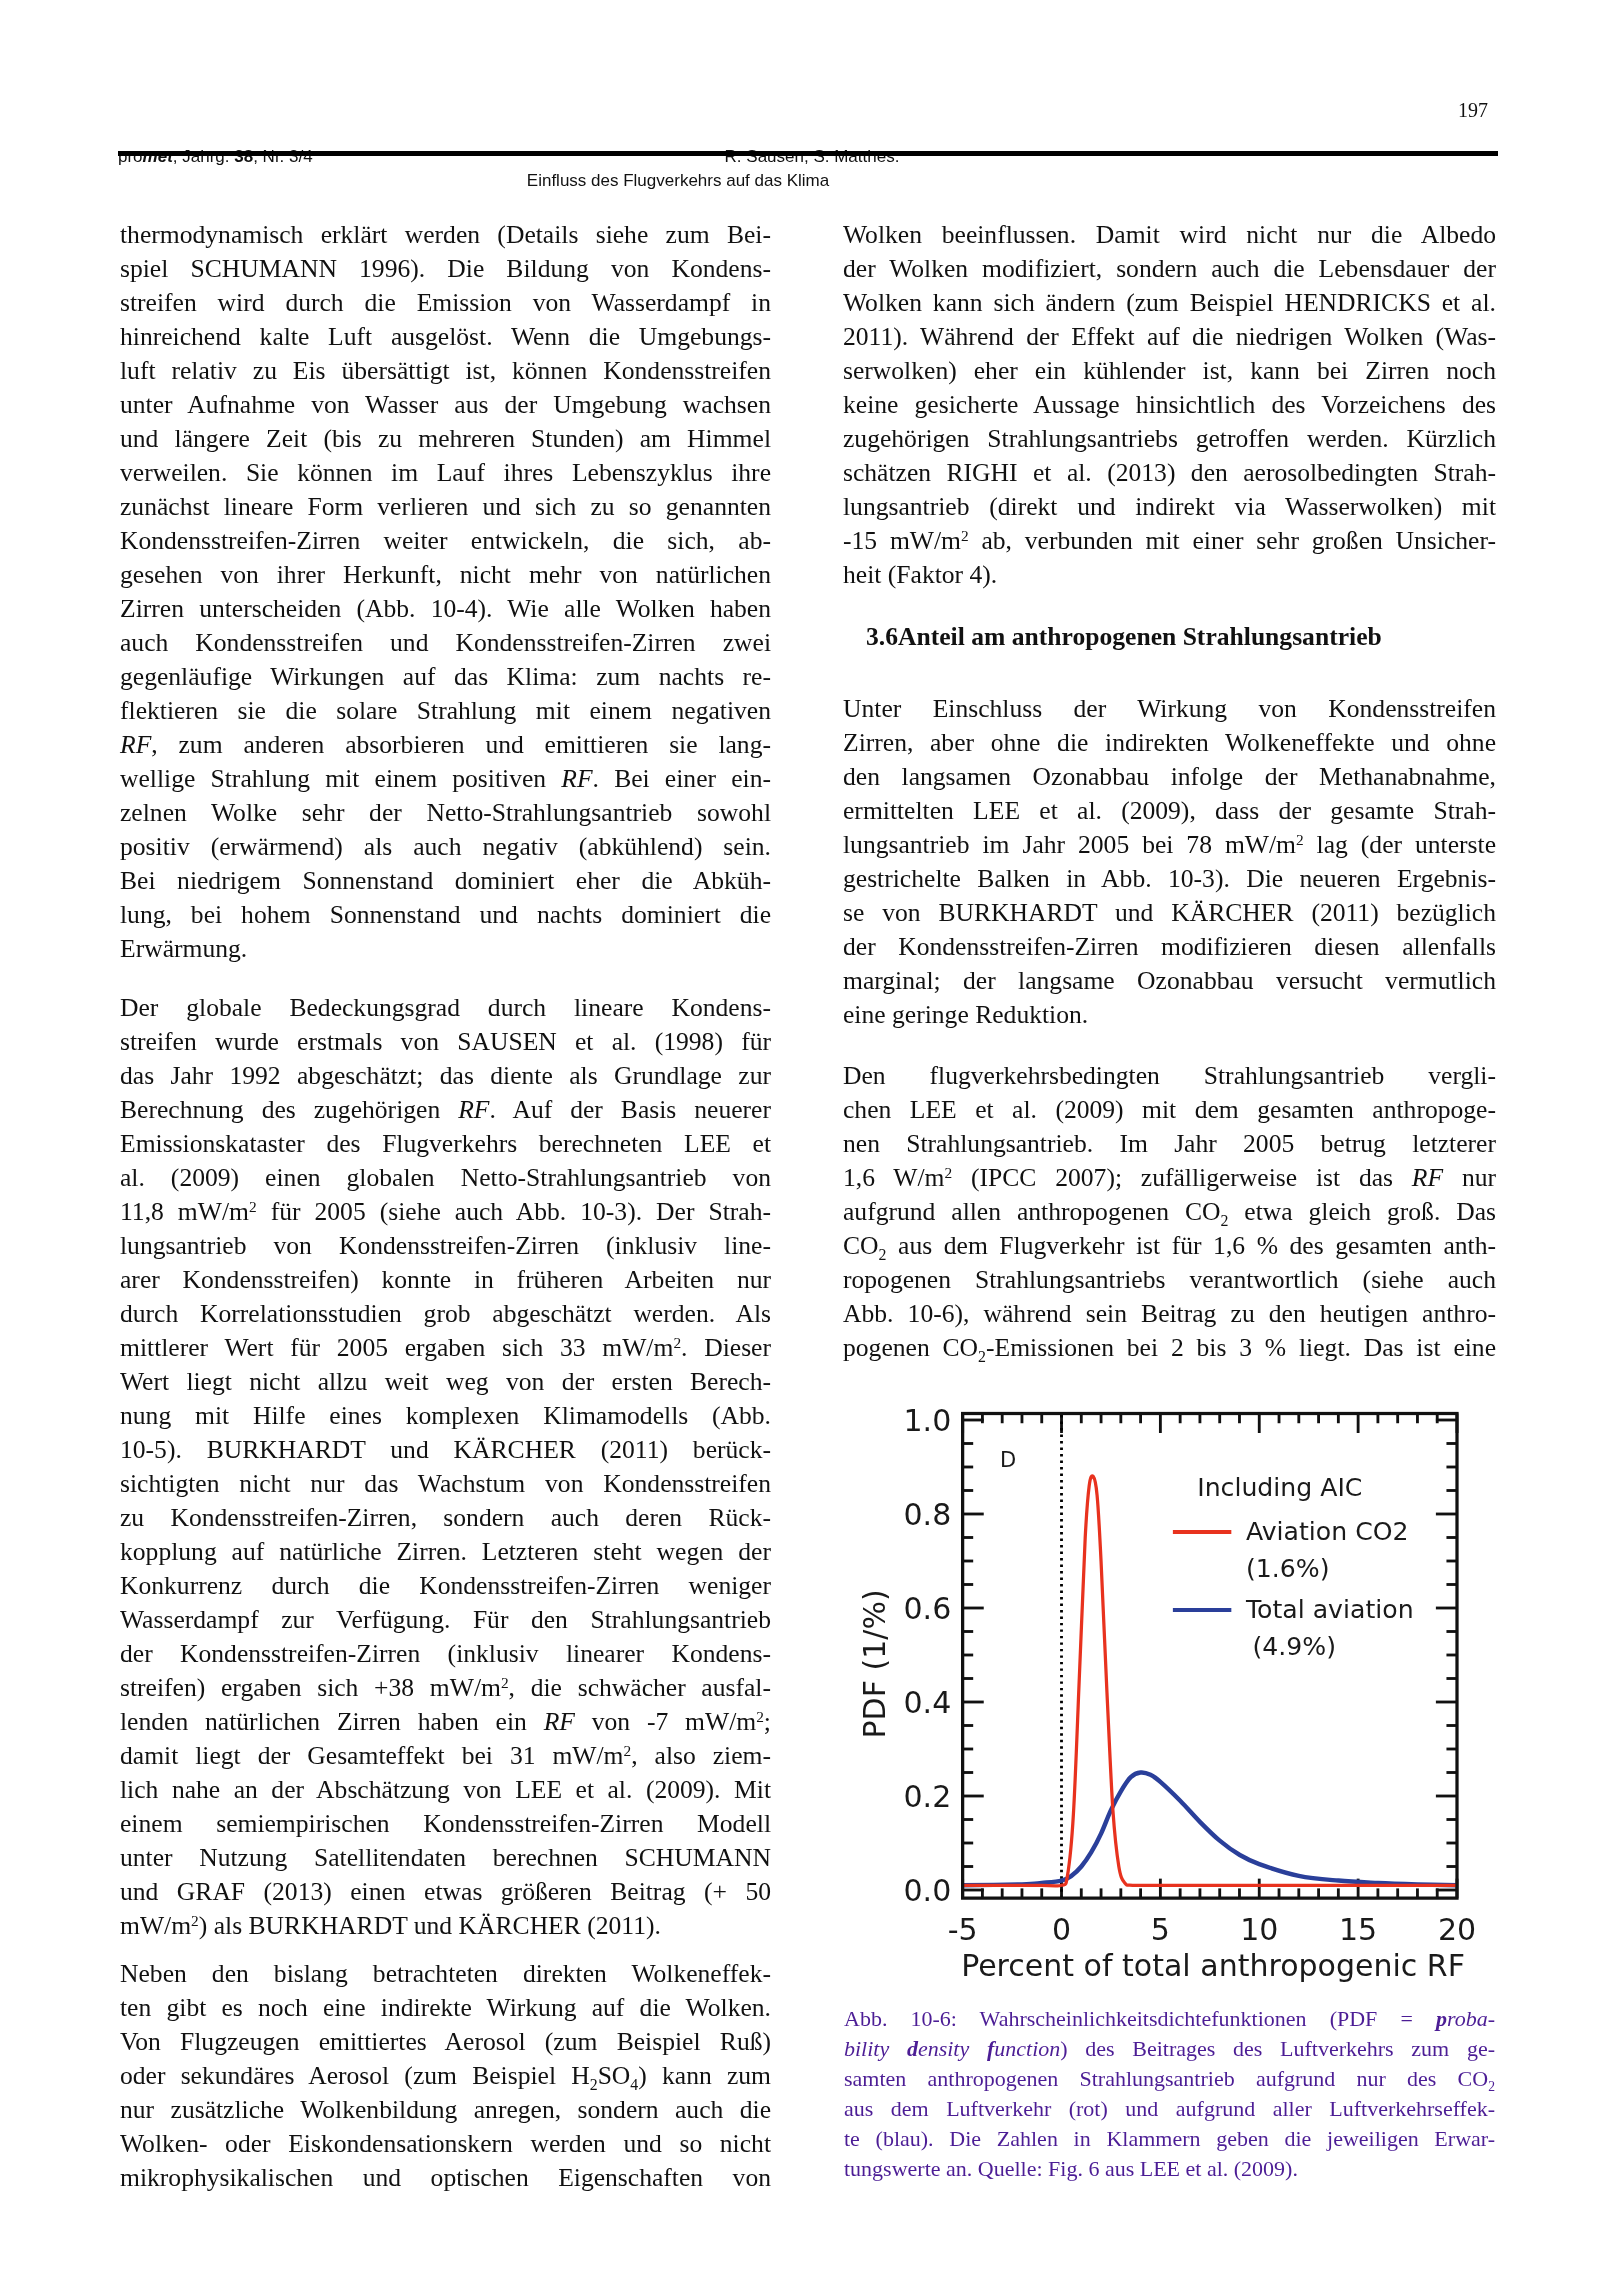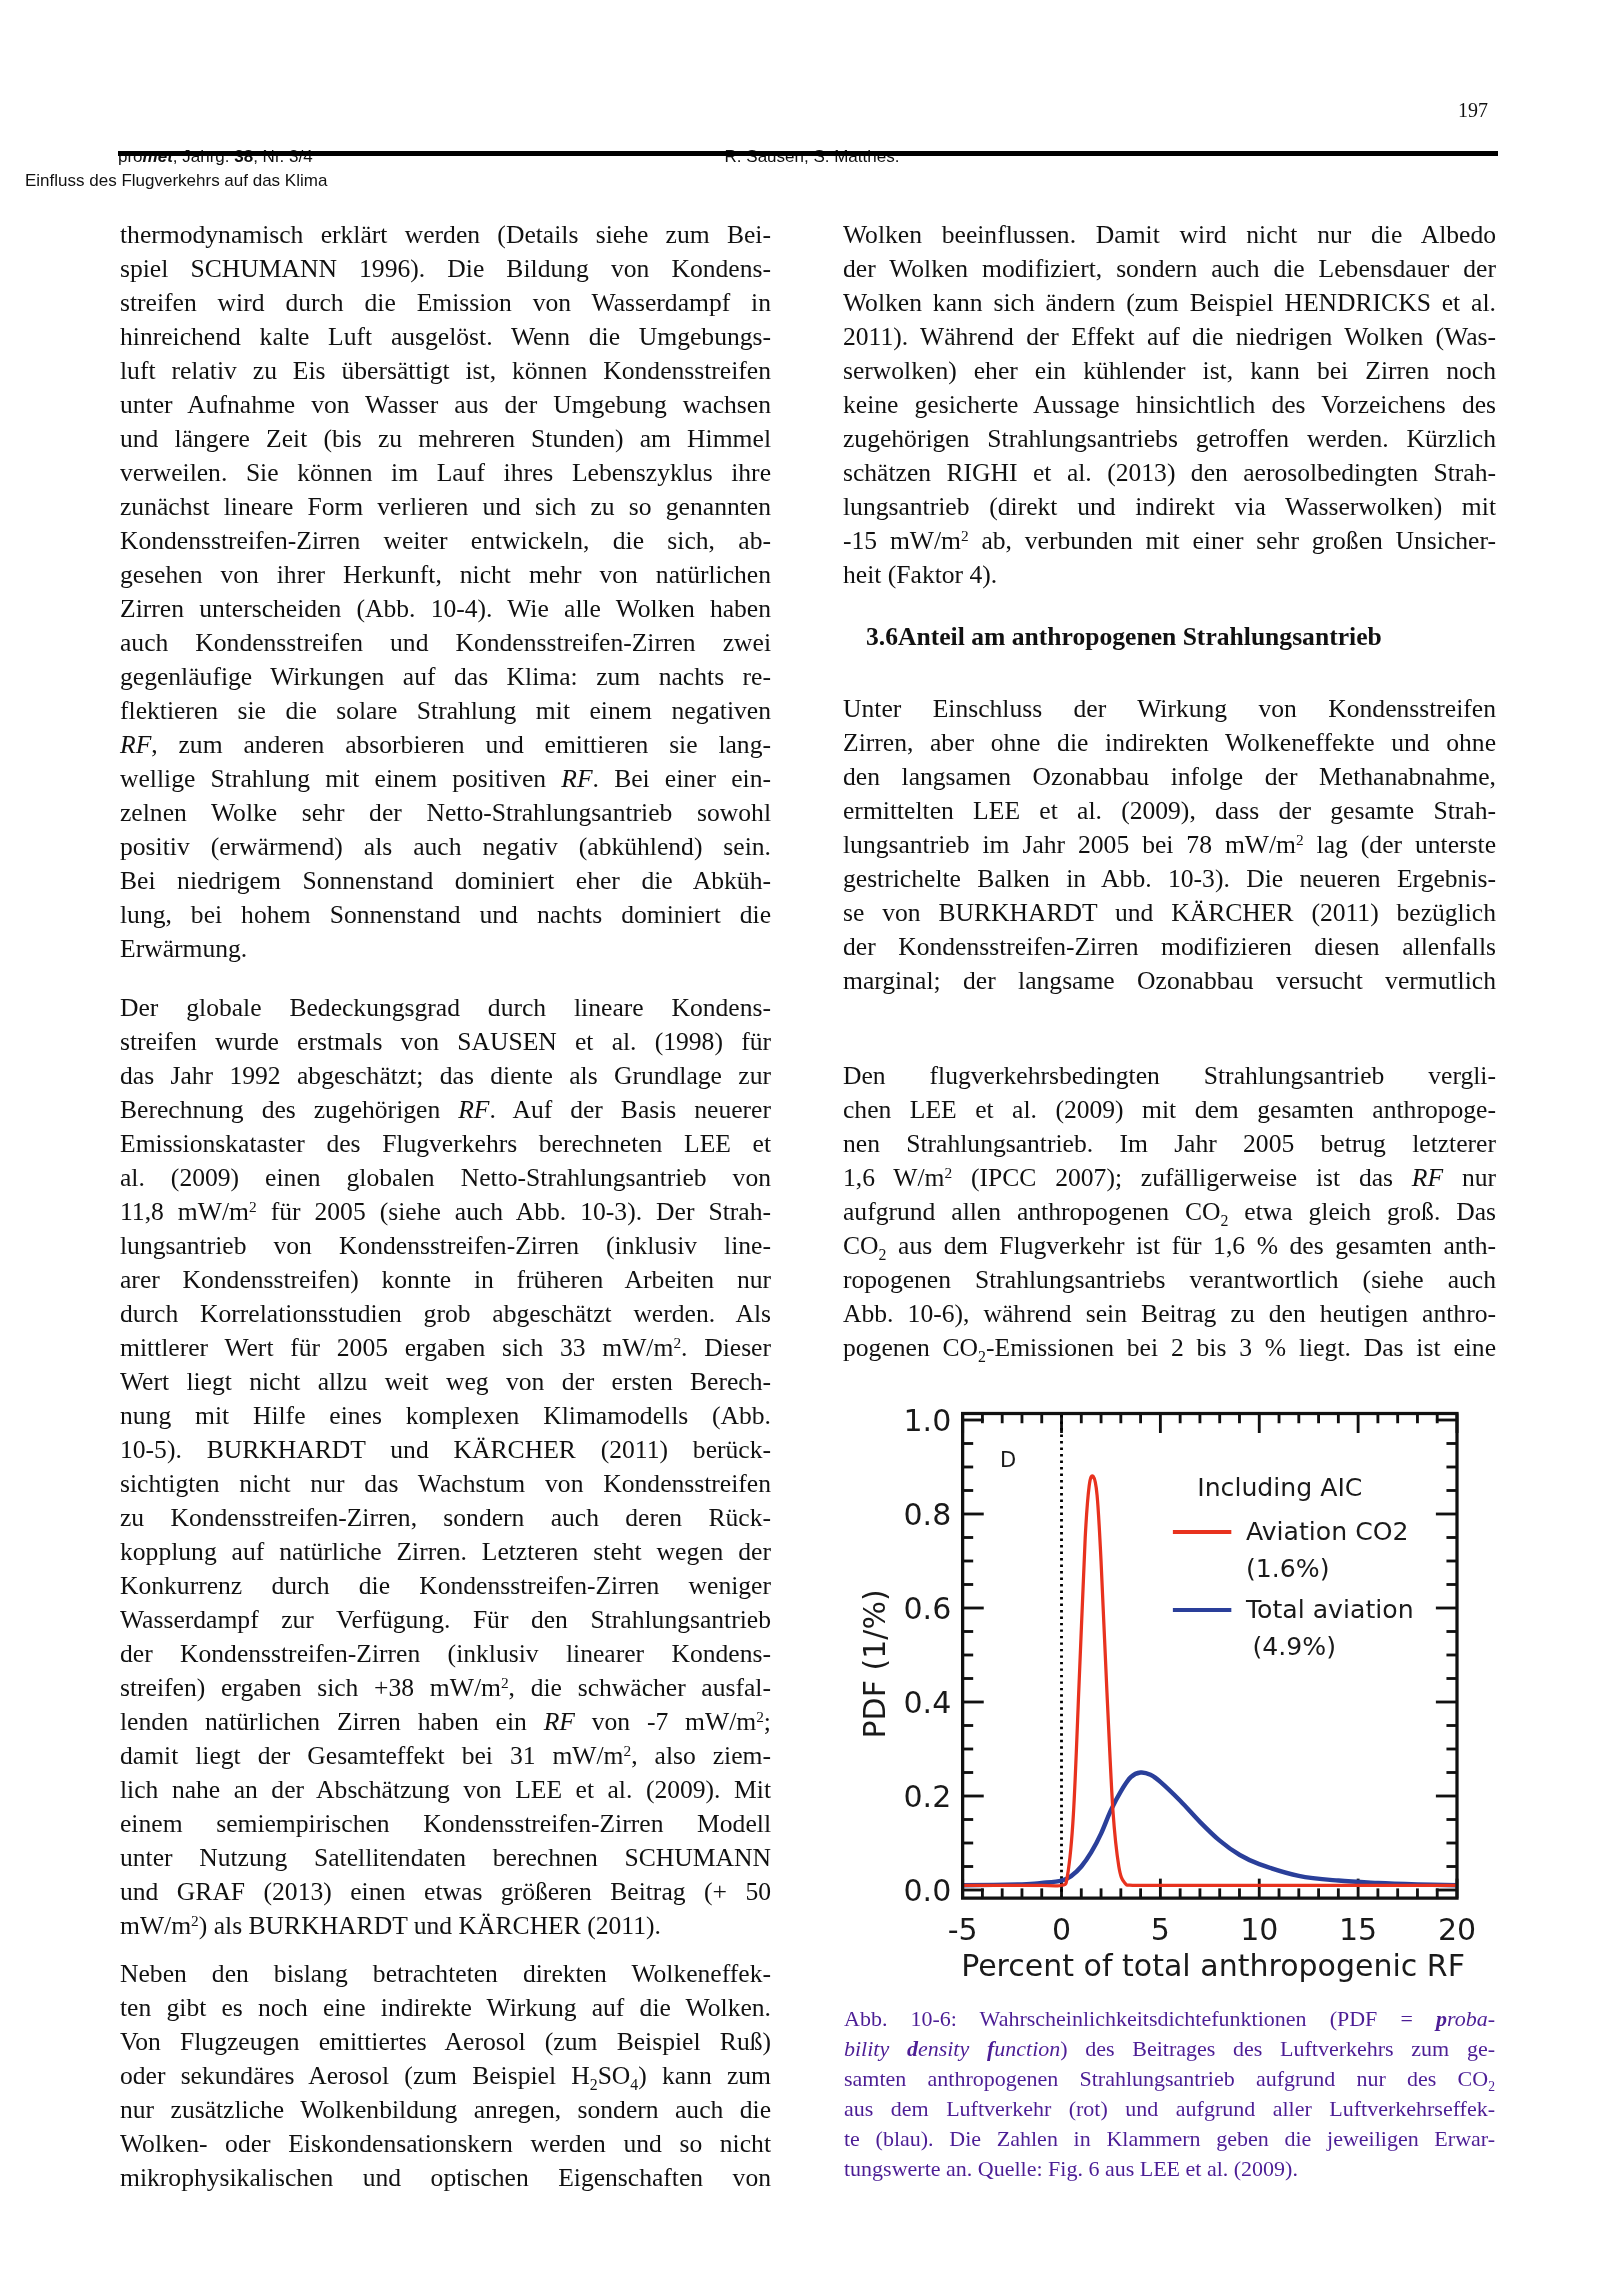--- a/index.html
+++ b/index.html
@@ -25,21 +25,21 @@
 </style>
 </head>
 <body>
 
 <div class="hdr" style="left:118px; top:103px;">
   <span>pro</span><b><i>met</i></b><span>, Jahrg. </span><b>38</b><span>, Nr. 3/4</span>
 </div>
 <div class="hdr" style="left:0; width:1624px; top:103px; text-align:center;">
   <span>R. Sausen, S. Matthes:</span>
 </div>
-<div class="hdr" style="left:0; width:1356px; top:127px; padding-left:25px;">
+<div class="hdr" style="left:0; width:1356px; top:127px; text-align:center;">
   <span>Einfluss des Flugverkehrs auf das Klima</span>
 </div>
 <div class="pageno">197</div>
 <div class="rule"></div>
 
 <div class="col" style="left:120px; top:218px; width:651px;">
     <span class="line">thermodynamisch erklärt werden (Details siehe zum Bei-</span>
     <span class="line">spiel SCHUMANN 1996). Die Bildung von Kondens-</span>
     <span class="line">streifen wird durch die Emission von Wasserdampf in</span>
     <span class="line">hinreichend kalte Luft ausgelöst. Wenn die Umgebungs-</span>
@@ -121,20 +121,21 @@
 <div class="col" style="left:843px; top:692px; width:653px;">
     <span class="line">Unter Einschluss der Wirkung von Kondensstreifen</span>
     <span class="line">Zirren, aber ohne die indirekten Wolkeneffekte und ohne</span>
     <span class="line">den langsamen Ozonabbau infolge der Methanabnahme,</span>
     <span class="line">ermittelten LEE et al. (2009), dass der gesamte Strah-</span>
     <span class="line">lungsantrieb im Jahr 2005 bei 78 mW/m<sup>2</sup> lag (der unterste</span>
     <span class="line">gestrichelte Balken in Abb. 10-3). Die neueren Ergebnis-</span>
     <span class="line">se von BURKHARDT und KÄRCHER (2011) bezüglich</span>
     <span class="line">der Kondensstreifen-Zirren modifizieren diesen allenfalls</span>
     <span class="line">marginal; der langsame Ozonabbau versucht vermutlich</span>
+    <span class="line last">eine geringe Reduktion.</span>
   </div>
 <div class="col" style="left:843px; top:1059px; width:653px;">
     <span class="line">Den flugverkehrsbedingten Strahlungsantrieb vergli-</span>
     <span class="line">chen LEE et al. (2009) mit dem gesamten anthropoge-</span>
     <span class="line">nen Strahlungsantrieb. Im Jahr 2005 betrug letzterer</span>
     <span class="line">1,6 W/m<sup>2</sup> (IPCC 2007); zufälligerweise ist das <i>RF</i> nur</span>
     <span class="line">aufgrund allen anthropogenen CO<sub>2</sub> etwa gleich groß. Das</span>
     <span class="line">CO<sub>2</sub> aus dem Flugverkehr ist für 1,6 % des gesamten anth-</span>
     <span class="line">ropogenen Strahlungsantriebs verantwortlich (siehe auch</span>
     <span class="line">Abb. 10-6), während sein Beitrag zu den heutigen anthro-</span>

